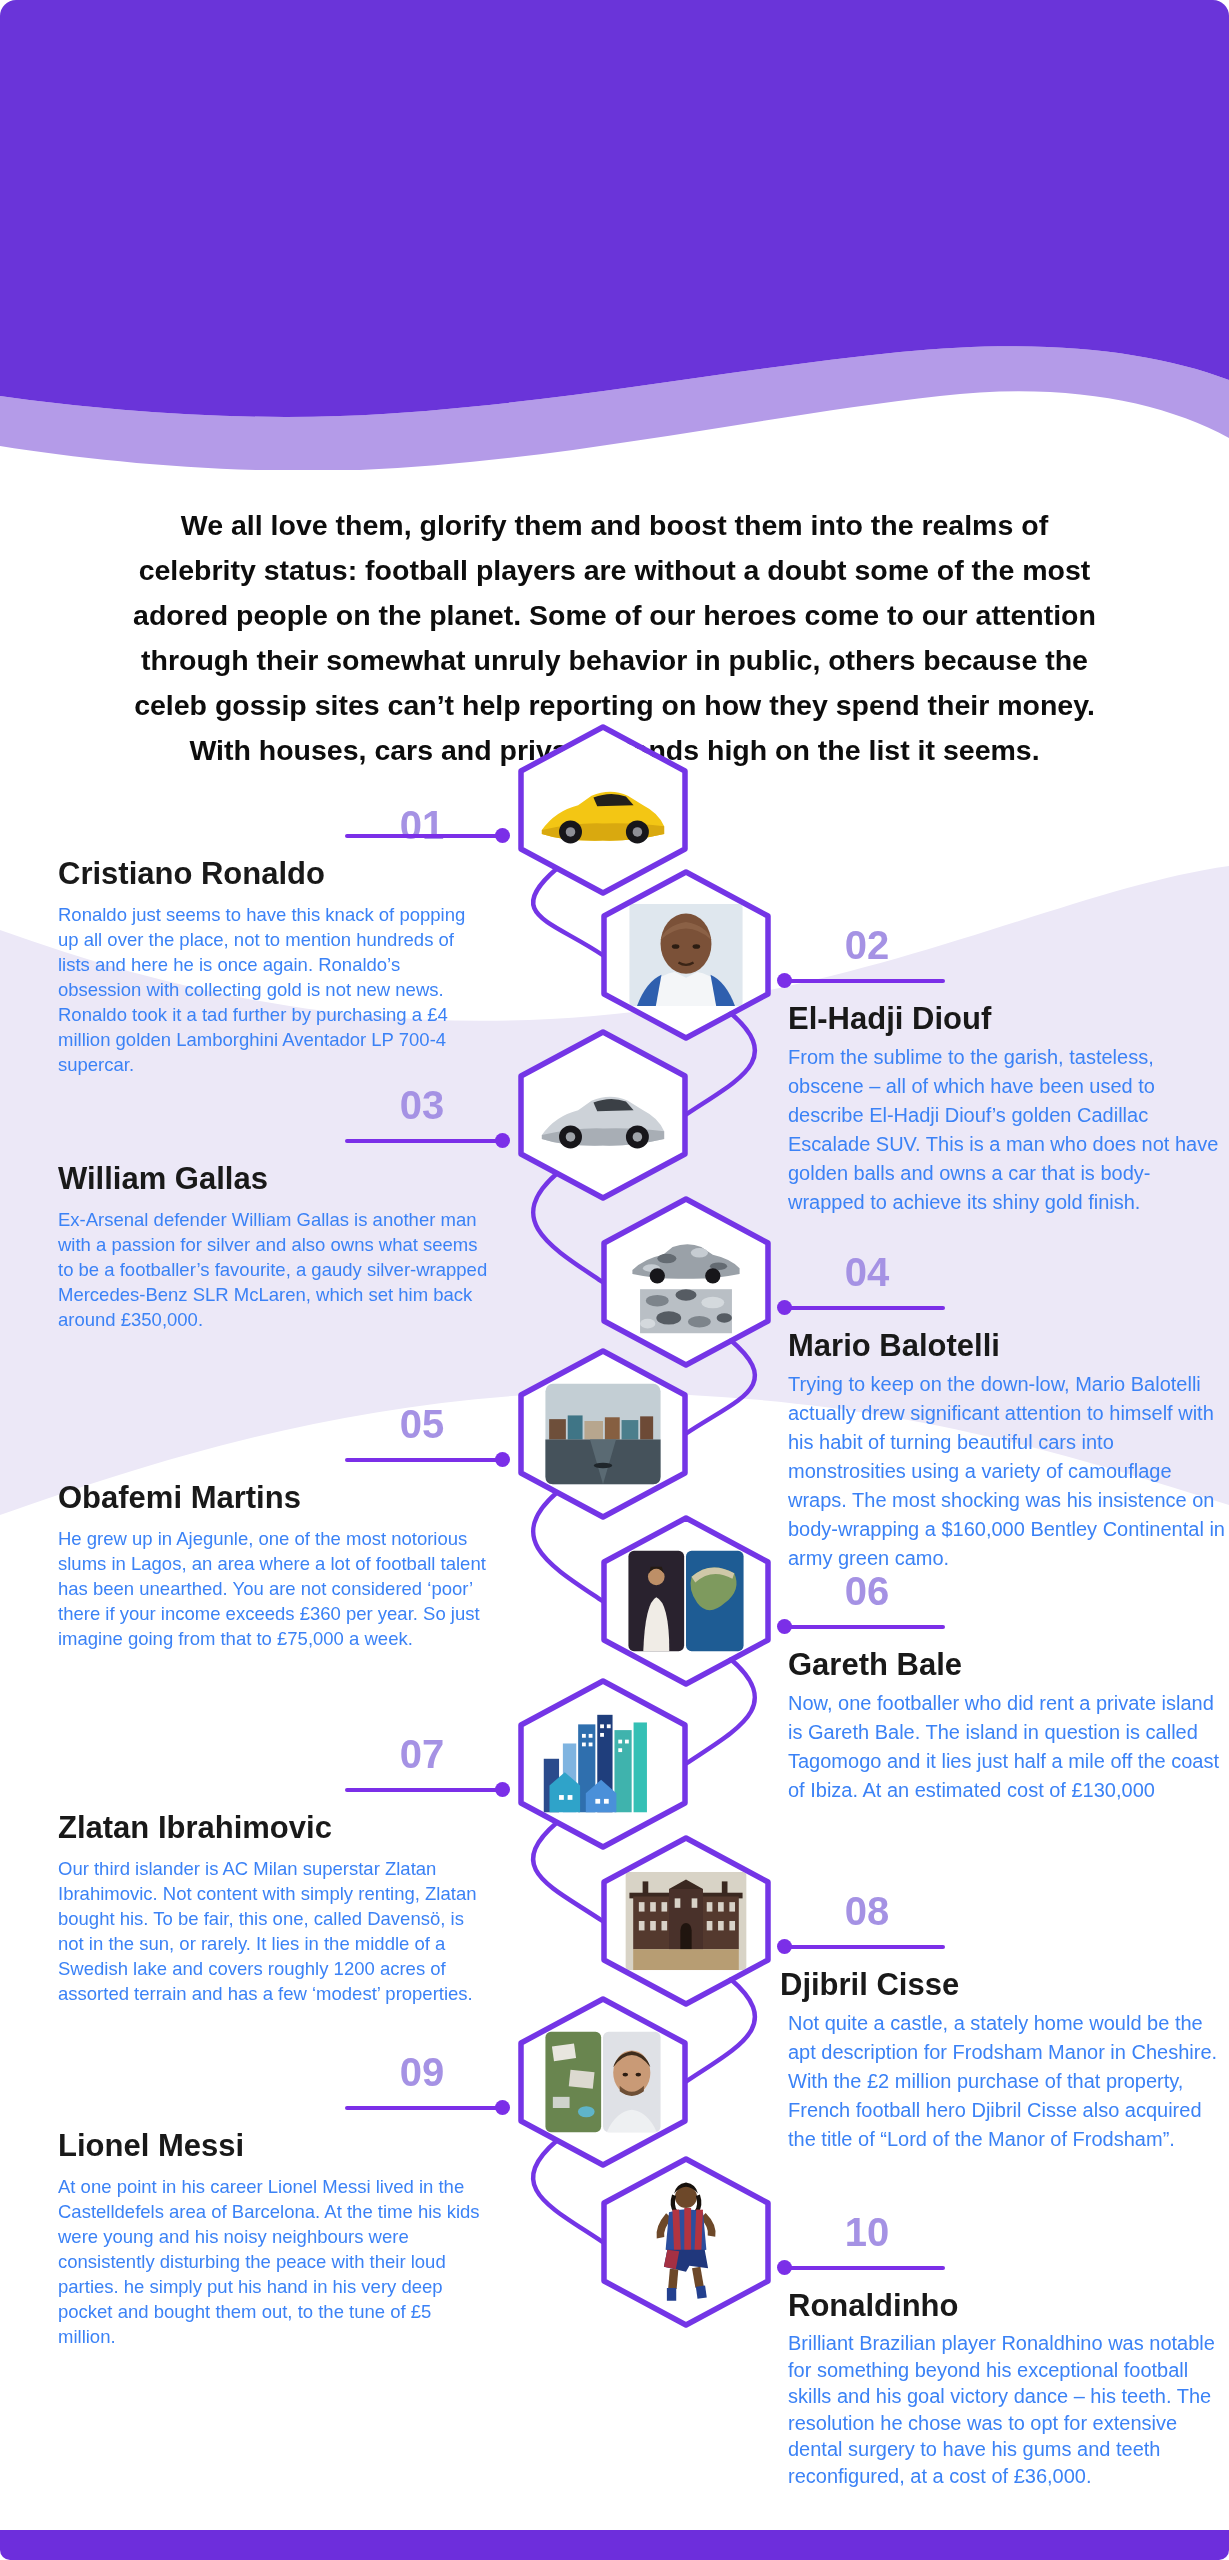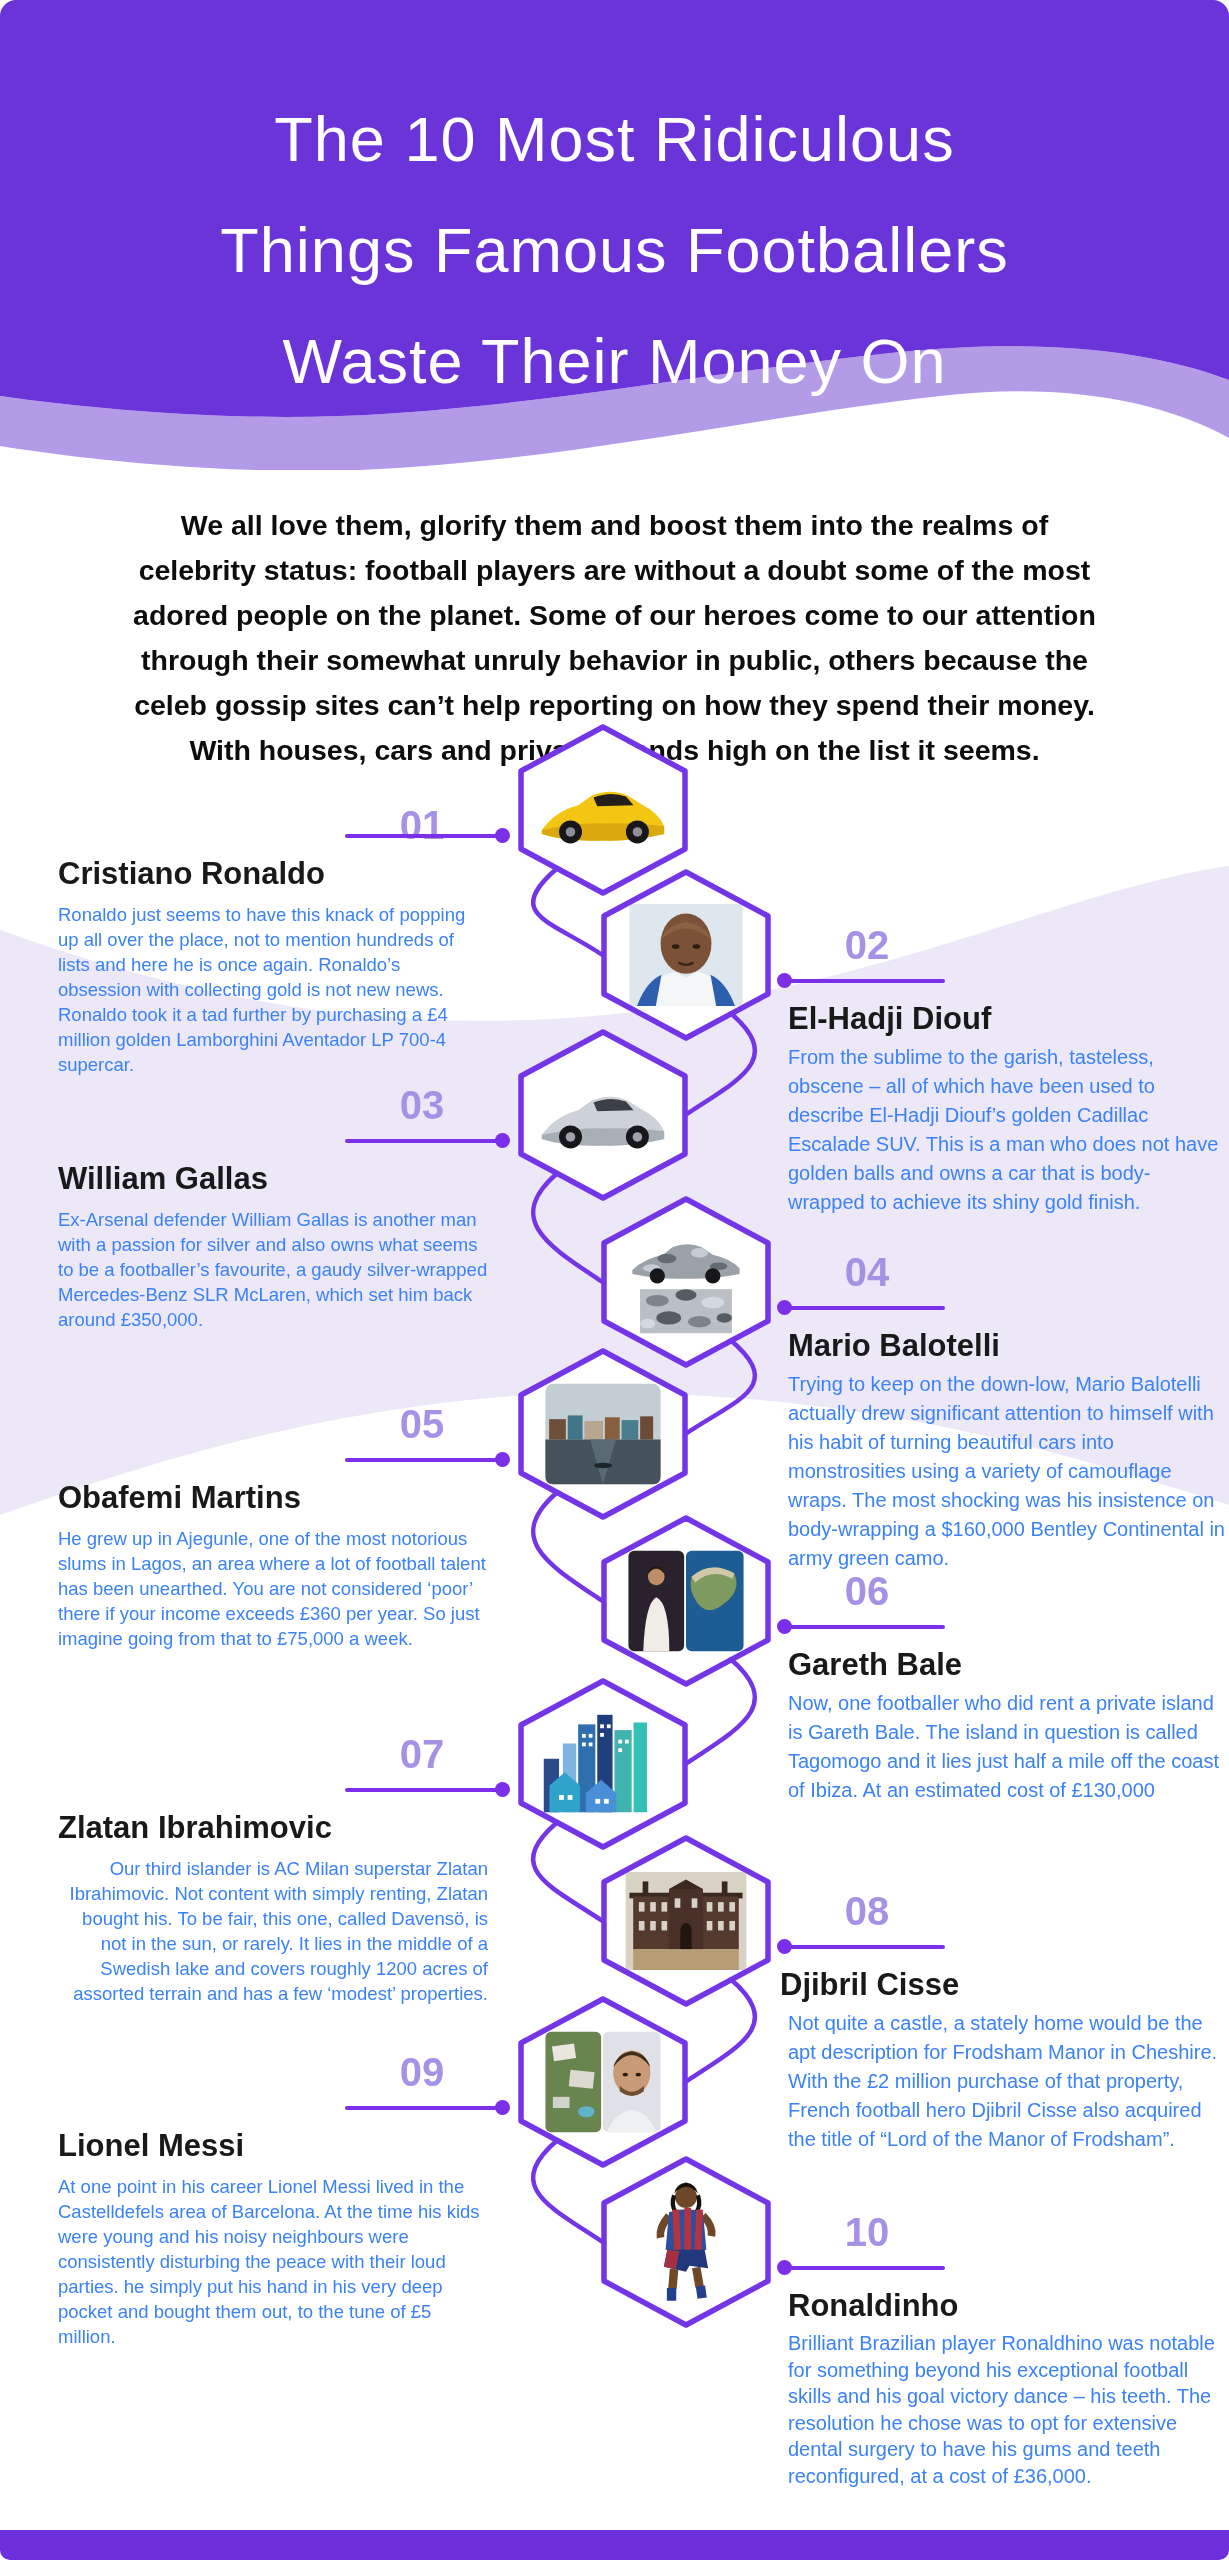--- a/index.html
+++ b/index.html
@@ -41,23 +41,20 @@
   <svg id="bg-waves" width="1229" height="2560" viewBox="0 0 1229 2560">
     <path d="M0,930 C250,1020 480,1048 760,992 C950,954 1100,884 1229,866 L1229,1505 C1000,1432 850,1396 600,1392 C350,1396 150,1462 0,1515 Z" fill="#ECE8F7"></path>
   </svg>
 
   <div id="header">
     <svg width="1229" height="470" viewBox="0 0 1229 470">
       <path d="M0,396 C100,410 220,420 340,416 C540,408 720,370 900,352 C1040,338 1150,350 1229,380 L1229,438 C1160,400 1060,382 940,396 C760,416 560,462 360,470 C230,474 100,462 0,446 Z" fill="#B49BE8"></path>
       <path d="M0,0 H1229 V380 C1150,350 1040,338 900,352 C720,370 540,408 340,416 C220,420 100,410 0,396 Z" fill="#6A34D9"></path>
     </svg>
   </div>
-  <h1 id="page-title">The 10 Most Ridiculous
-Things Famous Footballers
-Waste Their Money On</h1>
 
   <p id="intro">We all love them, glorify them and boost them into the realms of
 celebrity status: football players are without a doubt some of the most
 adored people on the planet. Some of our heroes come to our attention
 through their somewhat unruly behavior in public, others because the
 celeb gossip sites can’t help reporting on how they spend their money.
 With houses, cars and private islands high on the list it seems.</p>
 
   <svg id="connectors" width="1229" height="2560" viewBox="0 0 1229 2560">
       <path d="M 557.5 868 C 502.5 915, 550.5 920, 602.5 955" fill="none" stroke="#7435E6" stroke-width="4.5" stroke-linecap="round"></path>
@@ -228,21 +225,21 @@
         <polygon points="85,3 167,47 167,125 85,169 3,125 3,47" fill="none" stroke="#7435E6" stroke-width="5.5" stroke-linejoin="round"></polygon>
       </svg>
     </div>
   </div>
       <div class="entry left">
     <div class="num" style="left: 342px; top: 1732px;">07</div>
     <div class="rule" style="left: 345px; width: 157px; top: 1788px;">
       <span class="dot"></span>
     </div>
     <h2 class="name" style="left: 58px; top: 1810px;">Zlatan Ibrahimovic</h2>
-    <p class="desc" style="left: 58px; top: 1856px; text-align: right;">Our third islander is AC Milan superstar Zlatan Ibrahimovic. Not content with simply renting, Zlatan bought his. To be fair, this one, called Davensö, is not in the sun, or rarely. It lies in the middle of a Swedish lake and covers roughly 1200 acres of assorted terrain and has a few ‘modest’ properties.</p>
+    <p class="desc" style="left: 58px; top: 1856px;">Our third islander is AC Milan superstar Zlatan Ibrahimovic. Not content with simply renting, Zlatan bought his. To be fair, this one, called Davensö, is not in the sun, or rarely. It lies in the middle of a Swedish lake and covers roughly 1200 acres of assorted terrain and has a few ‘modest’ properties.</p>
     <div class="hex" style="left: 517.5px; top: 1678px;">
       <div class="hex-clip">
             <svg viewBox="0 0 140 112" width="134" height="107">
               <rect x="8" y="50" width="16" height="56" fill="#2b4b8c"></rect>
               <rect x="28" y="34" width="14" height="72" fill="#7fb4e0"></rect>
               <rect x="44" y="14" width="18" height="92" fill="#2f6fae"></rect>
               <rect x="64" y="4" width="16" height="102" fill="#1f3e7c"></rect>
               <rect x="82" y="20" width="18" height="86" fill="#3fb3ad"></rect>
               <rect x="102" y="12" width="14" height="94" fill="#35c0b5"></rect>
               <path d="M14 78 L30 64 L46 78 V106 H14 Z" fill="#2fa3c9"></path>

